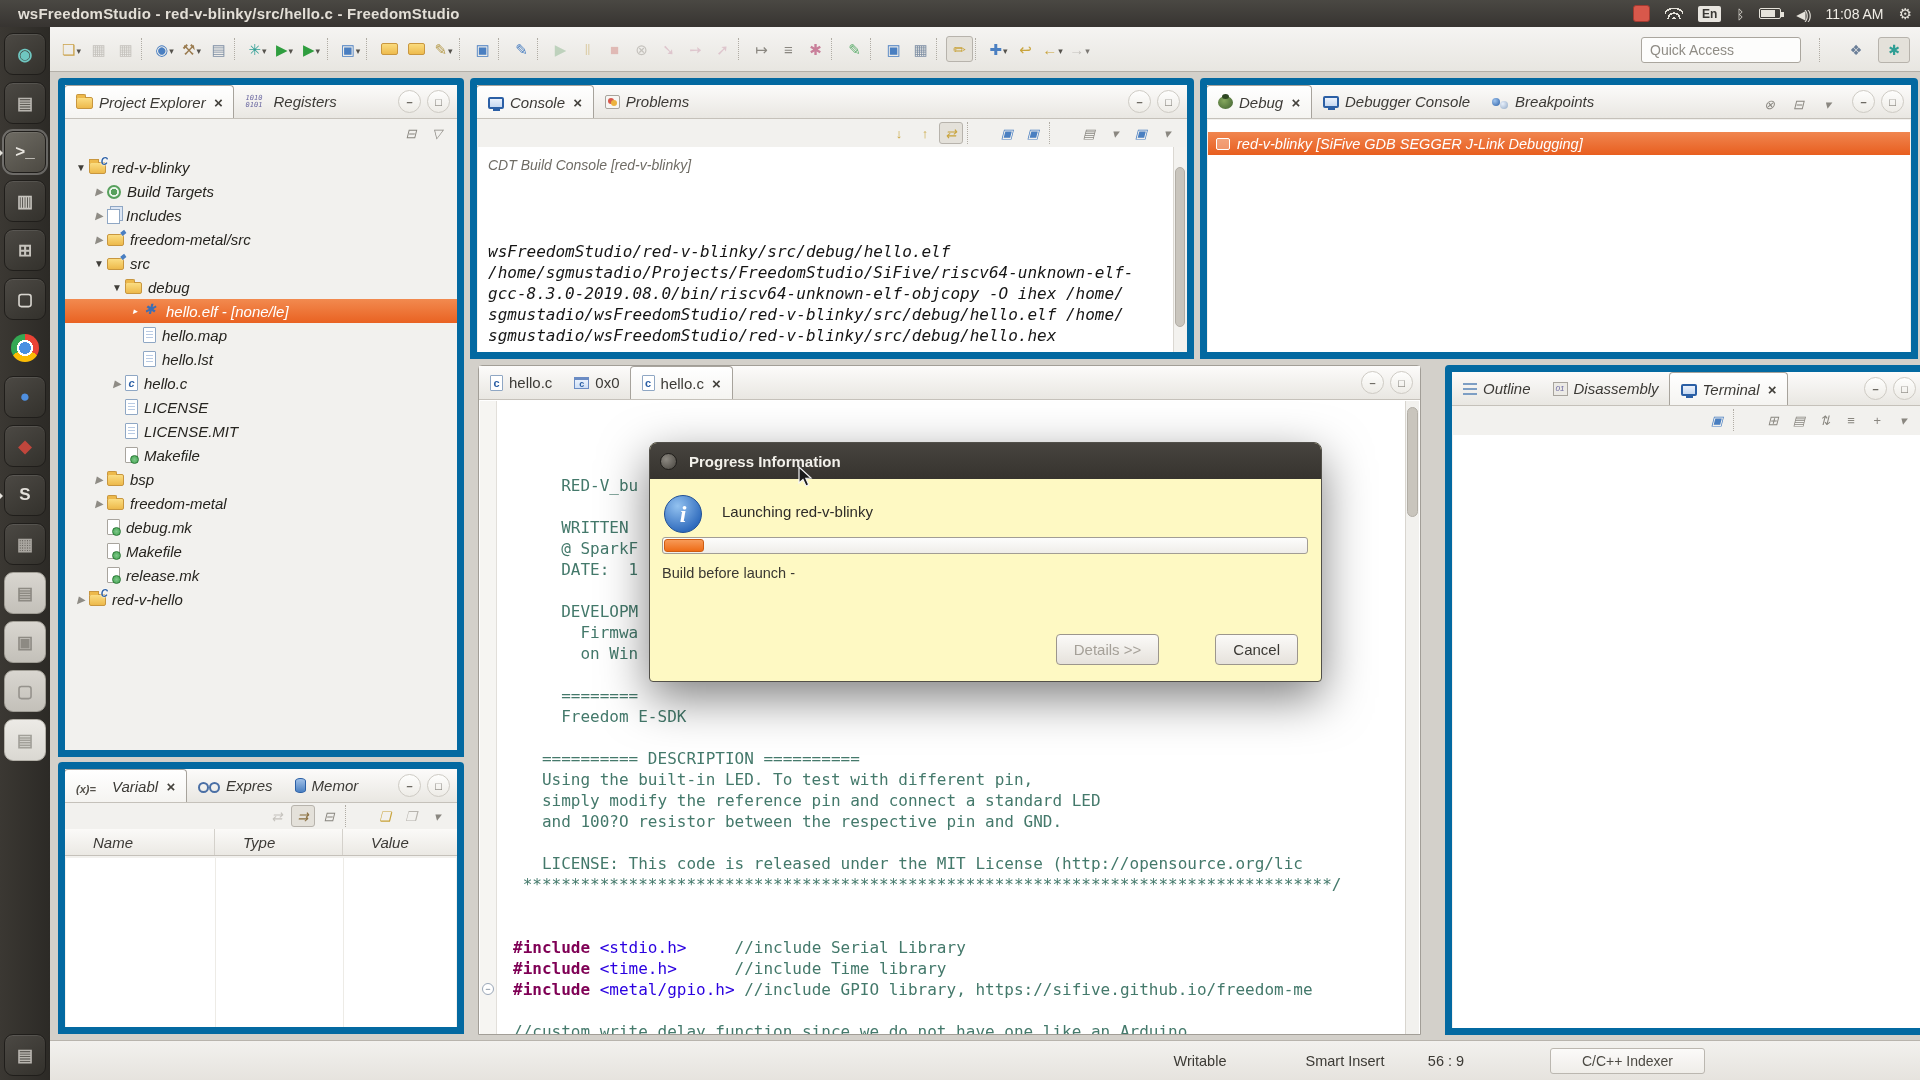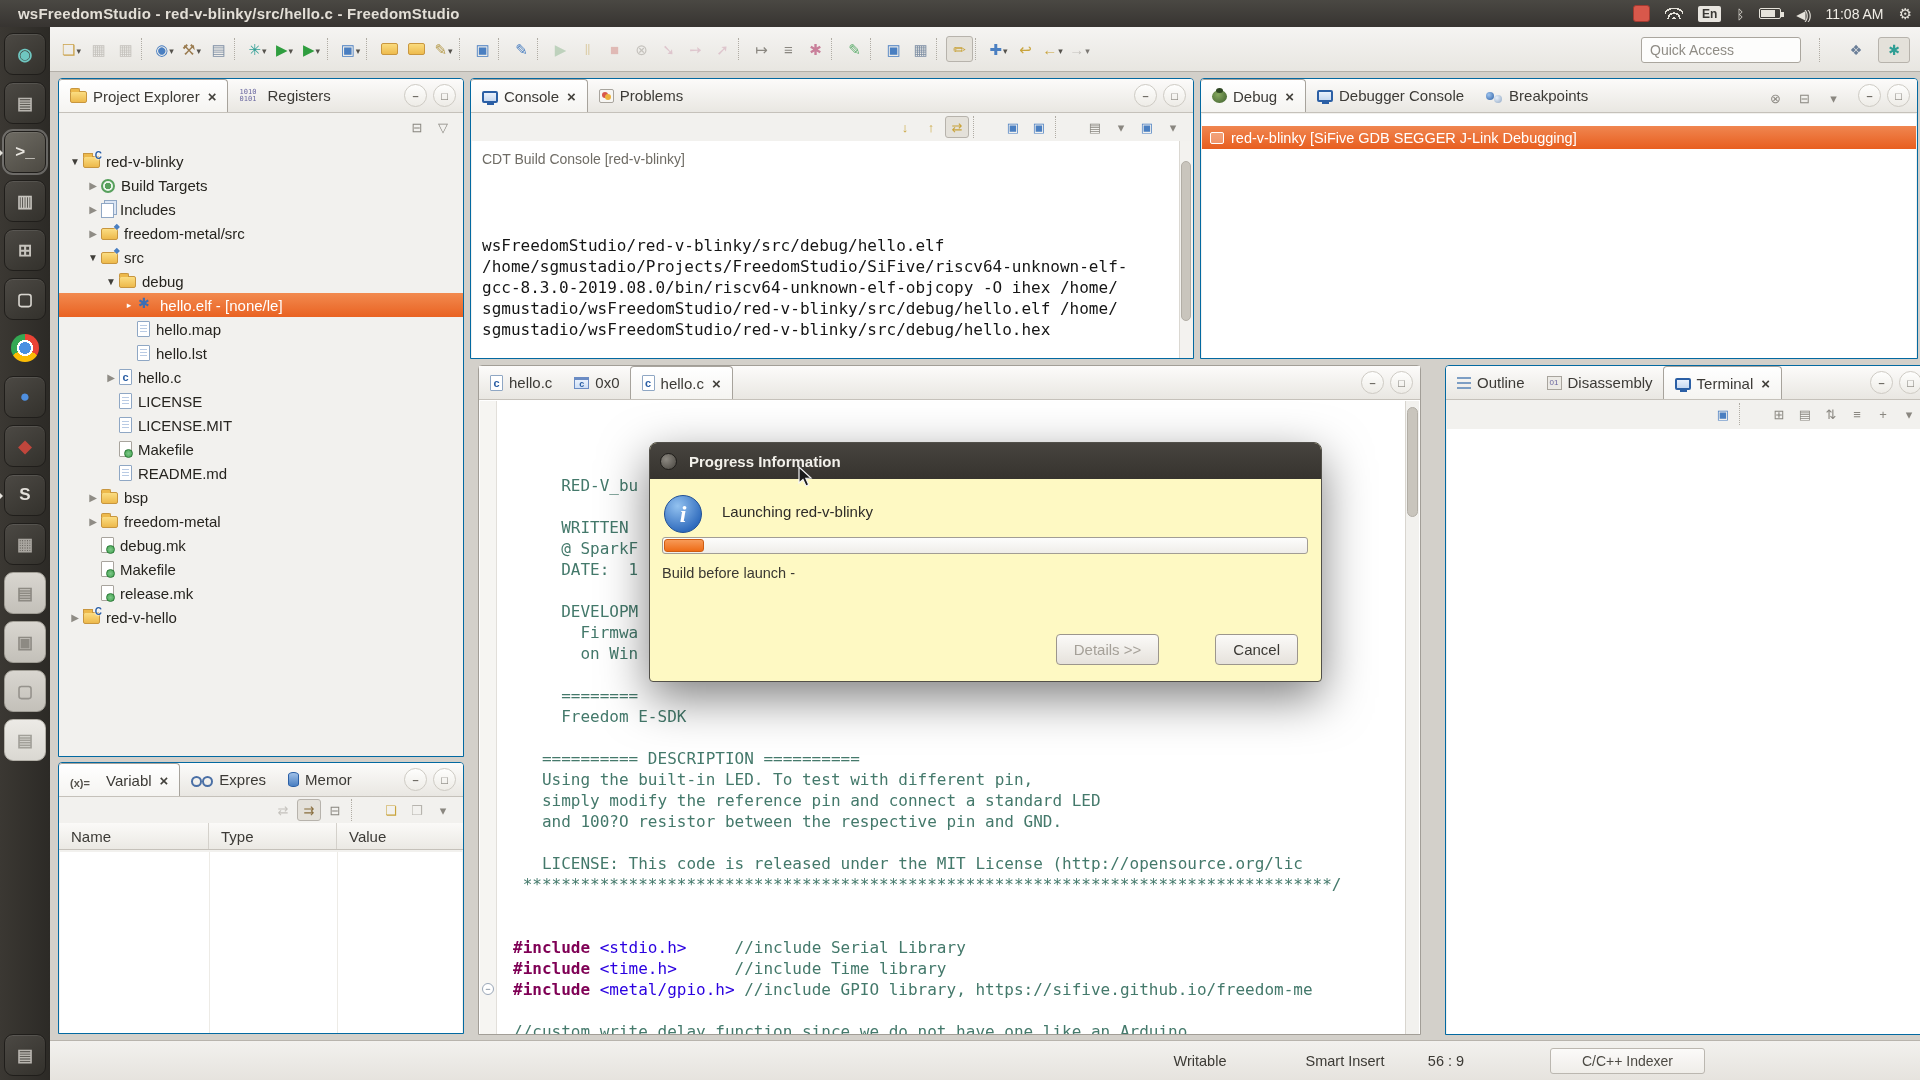--- a/index.html
+++ b/index.html
@@ -60,21 +60,21 @@
   .li-lighter { background:linear-gradient(#eceae6,#dad8d2); border:1px solid #b3b0a8; }
   .li-active { background:linear-gradient(145deg,#6e6b63,#4c4942); outline:2px solid rgba(255,255,255,.28); }
   .running::before { content:""; position:absolute; left:-8px; top:15px;
     border-top:6px solid transparent; border-bottom:6px solid transparent; border-left:6px solid #e8e5df; }
   .li-chrome::after { content:""; width:28px; height:28px; border-radius:50%;
     background:radial-gradient(circle,#4a90e2 0 6px,#fff 6px 8px,transparent 8px),
     conic-gradient(#ea4335 0 120deg,#fbbc05 120deg 240deg,#34a853 240deg 360deg); }
   .launcher-bottom { position:absolute; left:4px; bottom:4px; }
 
   
-  .panel { position:absolute; background:#f2f1ee; border:1px solid #0369a1; border-radius:4px 4px 0 0; overflow:hidden; }
+  .panel { position:absolute; background:#f2f1ee; border:7px solid #0369a1; border-radius:4px 4px 0 0; overflow:hidden;font-style:italic; }
   .tabbar { height:34px; display:flex; align-items:stretch;
     background:linear-gradient(#fcfbfa,#e9e7e2); border-bottom:1px solid #c5c1ba; position:relative; }
   .tab { display:flex; align-items:center; gap:6px; padding:0 11px; font-size:15px; color:#3c3a36; white-space:nowrap; }
   .tab.active { background:linear-gradient(#ffffff,#f5f4f1); border:1px solid #a7a39c; border-bottom:none;
     border-radius:4px 4px 0 0; margin-left:-1px; z-index:2; }
   .tclose::after { content:"×"; font-weight:bold; font-size:15px; color:#44423d; margin-left:2px; }
   .winbtns { position:absolute; right:7px; top:5px; display:flex; gap:6px; z-index:3; }
   .wbtn { width:23px; height:23px; border-radius:12px; background:linear-gradient(#fefefd,#eeece7);
     border:1px solid #cecbc4; color:#6d6a63; font-size:11px; display:flex; align-items:center; justify-content:center; }
   .wbtn.min::after { content:"–"; font-weight:bold; }
@@ -177,21 +177,21 @@
   .sg-inc { color:#2a00e0; }
   .sg-pl { color:#121212; }
   .sg-com-sp { color:#44796b; text-decoration:underline wavy #e8a33d 1px; text-underline-offset:3px; }
   .fold-minus { position:absolute; left:2px; top:582px; width:12px; height:12px; border:1px solid #9aa7b8;
     border-radius:50%; background:#fff; color:#5a6b7f; font-size:9px; line-height:10px; text-align:center; }
   .fold-minus::after { content:"−"; }
   .ed-sb { position:absolute; top:35px; right:1px; bottom:0; width:14px; background:#f2f1ee; border-left:1px solid #d8d5cf; }
 
   
   .var-h { height:27px;  display:flex; background:linear-gradient(#fbfaf8,#ebe9e4); border-bottom:1px solid #c5c1ba; align-items:center; }
-  .var-c { padding-left:12px; font-size:15px; color:#3c3a36; height:100%; display:flex; align-items:center;
+  .var-c { padding-left:28px; font-size:15px; color:#3c3a36; height:100%; display:flex; align-items:center;
     border-right:1px solid #d4d1cb; }
   .var-body { position:absolute; top:89px; left:1px; right:1px; bottom:0; background:#fff; }
   .vline { position:absolute; top:0; bottom:0; width:1px; background:#edebe6; }
 
   
   .trm-body { position:absolute; top:63px; left:1px; right:1px; bottom:0; background:#fff; }
 
   
   .statusbar { position:absolute; left:50px; top:1040px; width:1870px; height:40px;
     background:linear-gradient(#f2f1ee,#e6e3de); border-top:1px solid #b8b4ad; font-size:14.5px; color:#3c3a35; }
@@ -597,26 +597,20 @@
           <span class="ic ic-file"></span>
           <span class="lbl">LICENSE.MIT</span>
         </div>
         <div class="trow">
           <span class="pad ind2"></span>
           <span class="tar"></span>
           <span class="ic ic-make"></span>
           <span class="lbl">Makefile</span>
         </div>
         <div class="trow">
-          <span class="pad ind2"></span>
-          <span class="tar"></span>
-          <span class="ic ic-file"></span>
-          <span class="lbl">README.md</span>
-        </div>
-        <div class="trow">
           <span class="pad ind1"></span>
           <span class="tar ar-col">▶</span>
           <span class="ic ic-folder"></span>
           <span class="lbl">bsp</span>
         </div>
         <div class="trow">
           <span class="pad ind1"></span>
           <span class="tar ar-col">▶</span>
           <span class="ic ic-folder"></span>
           <span class="lbl">freedom-metal</span>

